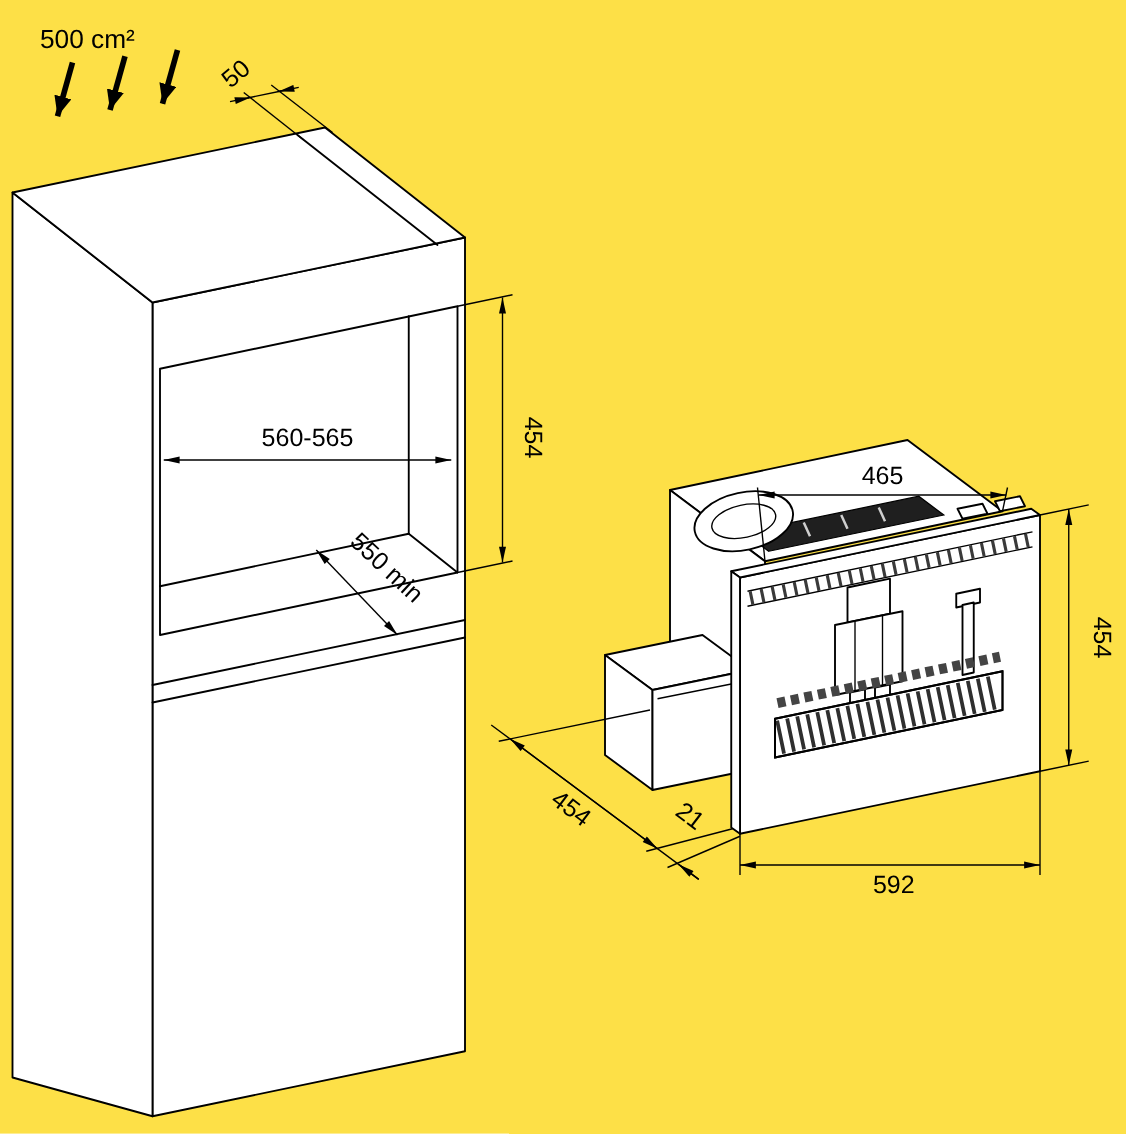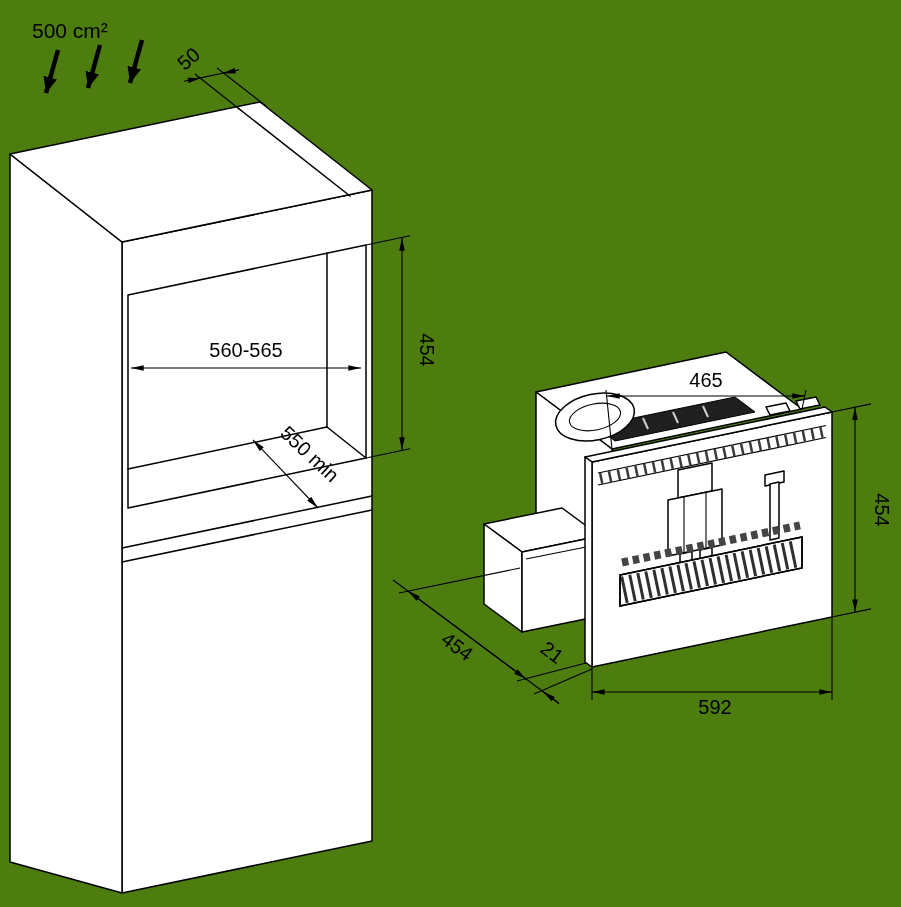--- a/index.html
+++ b/index.html
@@ -1,16 +1,16 @@
 <!DOCTYPE html>
 <html><head>
 <meta charset="utf-8">
 <style>
   html,body{margin:0;padding:0;background:#fff;}
-  .stage{position:relative;width:901px;height:907px;background:#4d7c0f;overflow:hidden;}
+  .stage{position:relative;width:901px;height:907px;background:#fde047;overflow:hidden;}
   svg{display:block;}
   .face{fill:#fff;stroke:#000;stroke-width:1.5;stroke-linejoin:round;}
   .ln{fill:none;stroke:#000;stroke-width:1.5;stroke-linecap:round;stroke-linejoin:round;}
   .thin{fill:none;stroke:#000;stroke-width:1.1;}
   .dim{fill:none;stroke:#000;stroke-width:1.1;}
   .dimtxt{font-family:"Liberation Sans",sans-serif;font-size:20px;fill:#000;}
   .big{font-size:21px;}
   .dark{fill:#1f1f1f;stroke:#000;stroke-width:1;}
 </style>
 </head>

